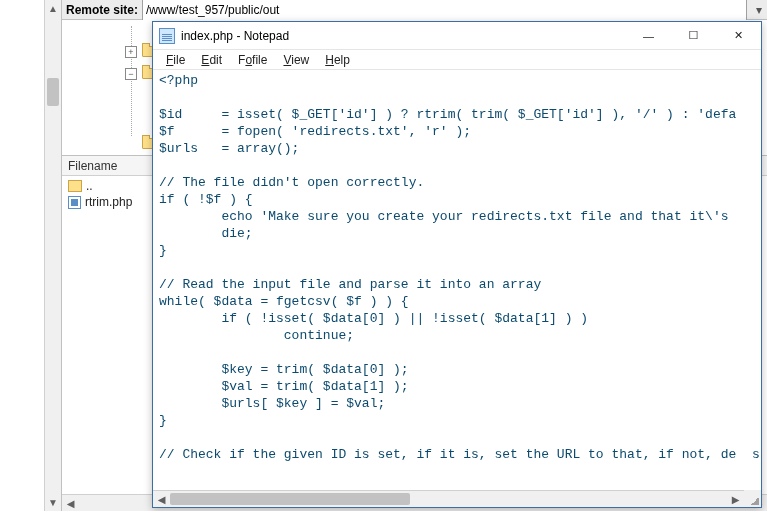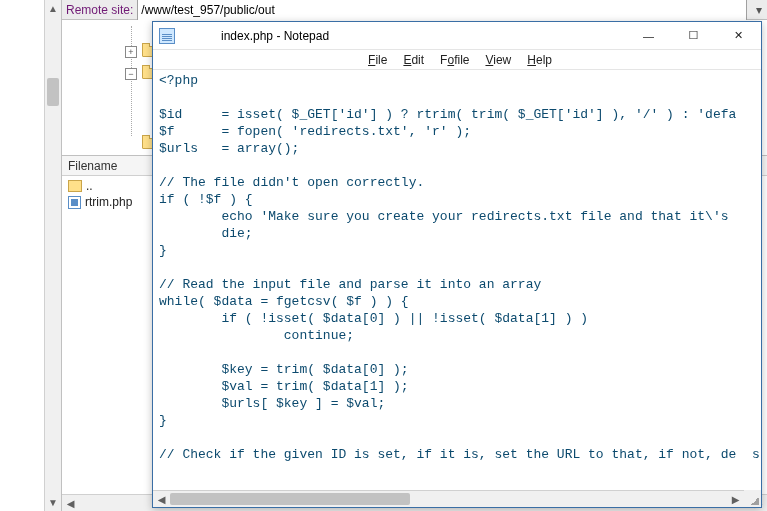--- a/index.html
+++ b/index.html
@@ -50,21 +50,21 @@
   }
   .remote-bar {
     height: 20px;
     display: flex;
     align-items: center;
     border-bottom: 1px solid #c0c0c0;
     background: #ececec;
     padding-left: 4px;
     gap: 4px;
   }
-  .remote-bar label { color: #701a75; }
+  .remote-bar label { color: #000000; font-weight: bold; }
   .remote-path {
     flex: 1;
     height: 28px;
     border: 1px solid #a0a0a0;
     background: #fff;
     padding: 1px 3px;
     font-size: 12px;
     font-family: inherit;
   }
   .remote-drop {
@@ -164,36 +164,35 @@
   }
   .title-icon {
     width:16px; height:16px;
     background:#cfe8ff; border:1px solid #5a8ec7;
     margin-right:6px; position:relative;
   }
   .title-icon::after{
     content:""; position:absolute; left:2px; right:2px; top:7px; height:1px;
     background:#5a8ec7; box-shadow:0 2px 0 #5a8ec7, 0 4px 0 #5a8ec7, 0 -2px 0 #5a8ec7;
   }
-  .titlebar .title { flex:1; color:#000; font-size:12px;margin-left:40px; }
+  .titlebar .title { flex:1; color:#000; font-size:12px; }
   .win-btns { display:flex; }
   .win-btn {
     width:45px; height:28px;
     display:flex; align-items:center; justify-content:center;
     font-family:"Segoe UI Symbol", sans-serif;
     font-size:11px; color:#222; background:transparent;
     border:none; cursor:default;
   }
   .menubar {
     height:20px;
     display:flex; align-items:center;
     padding-left:6px; gap:2px;
     border-bottom:1px solid #e5e5e5;
     background:#fff;
-    justify-content:center;
   }
   .menu-item {
     padding:2px 7px;
     color:#222; font-size:12px;
     cursor:default;
   }
   .menu-item .ul { text-decoration: underline; }
   .editor {
     position:absolute;
     left:0; right:0; top:48px; bottom:17px;

